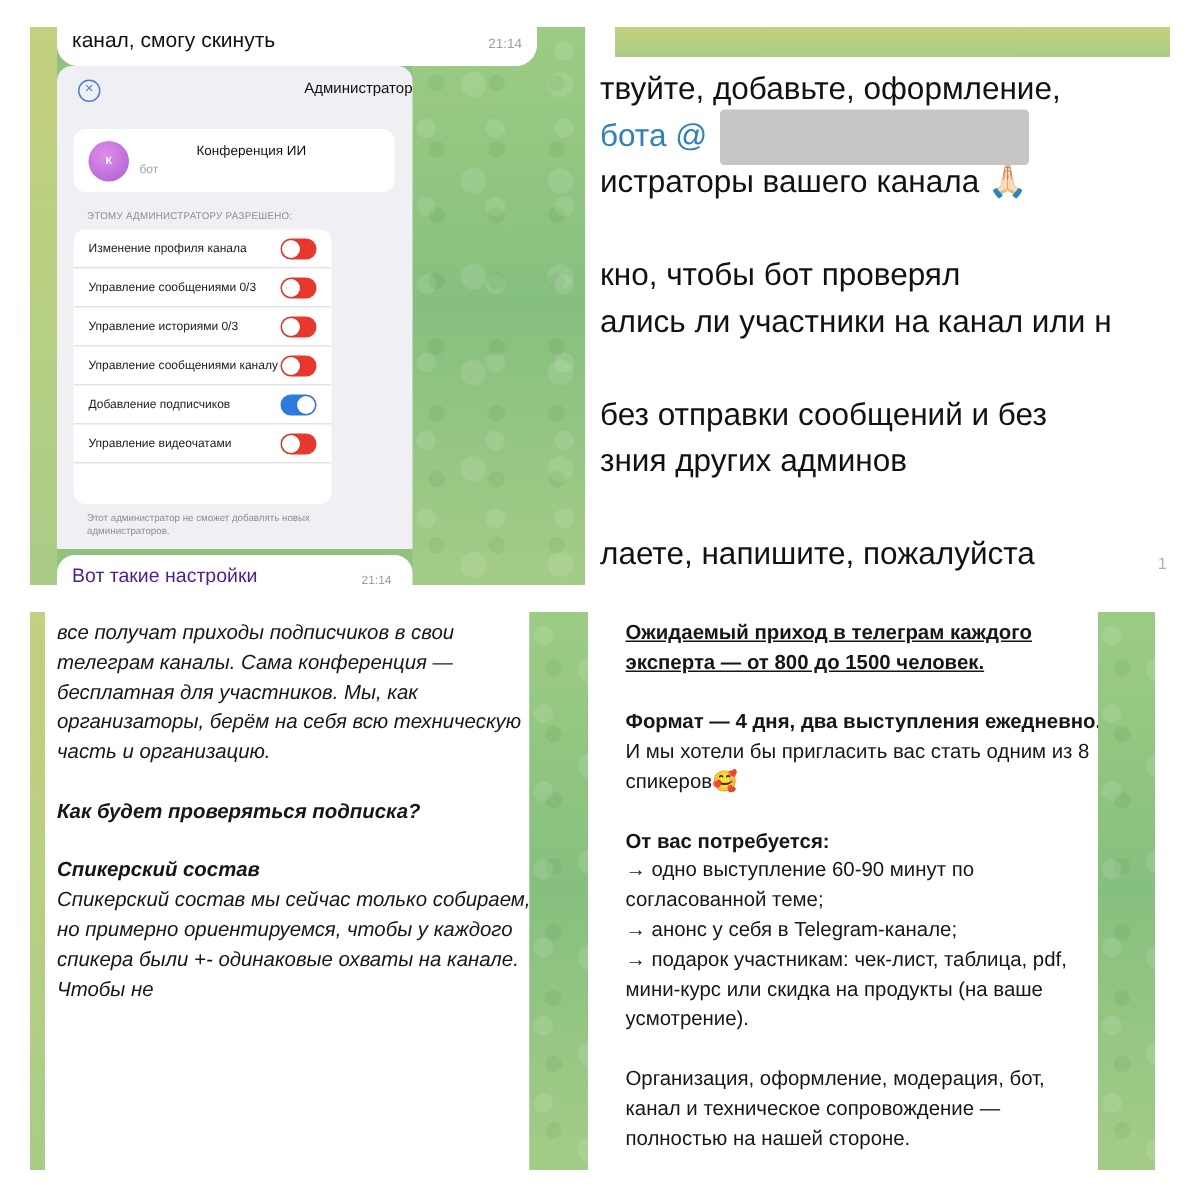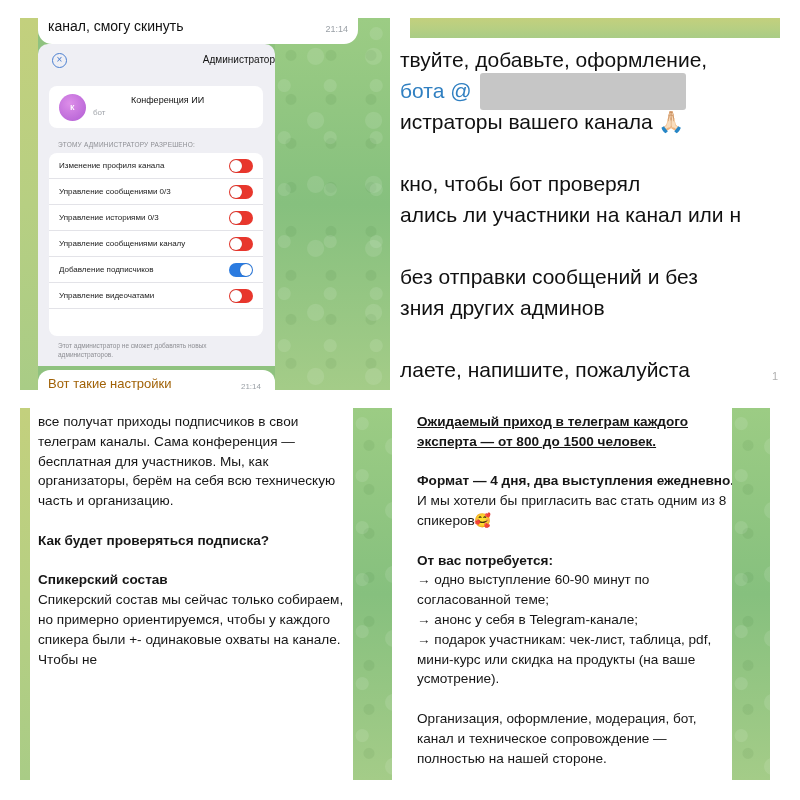--- a/index.html
+++ b/index.html
@@ -54,21 +54,21 @@
     position: absolute; left: 10px; top: 8px; width: 27px; height: 27px; border-radius: 50%;
     background: radial-gradient(circle at 40% 35%, #dd8ee9, #b05cd3);
     color: #fff; font-size: 7px; text-align: center; line-height: 27px; font-weight: bold;
   }
   .bot-card .name { position: absolute; left: 44px; top: 9px; font-size: 9px; color: #111; padding-left: 38px; }
   .bot-card .role { position: absolute; left: 44px; top: 22px; font-size: 8px; color: #a0a4aa; }
   .sheet .perm-header {
     position: absolute; left: 20px; top: 97px; font-size: 6.5px; color: #8d8e93; letter-spacing: 0.2px;
   }
   .sheet .perm-list {
-    position: absolute; left: 11px; top: 109px; width: 214px; height: 183px;
+    position: absolute; left: 11px; top: 109px; width: 172px; height: 183px;
     background: #fff; border-radius: 8px; overflow: hidden;
   }
   .perm-row {
     position: relative; height: 26px; border-bottom: 0.5px solid #e3e3e8;
   }
   .perm-row:last-child { border-bottom: none; margin-top: 39px; }
   .perm-row .label { position: absolute; left: 10px; top: 8px; font-size: 8px; color: #1a1a1a; }
   .toggle {
     position: absolute; right: 10px; top: 6px; width: 24px; height: 14px; border-radius: 7px;
     background: #e8372d;
@@ -79,21 +79,21 @@
   }
   .toggle.on { background: #2b7be0; }
   .toggle.on::after { left: 11px; }
   .sheet .footnote {
     position: absolute; left: 20px; top: 297px; width: 200px; font-size: 6.5px; color: #8d8e93; line-height: 9px;
   }
   #q1 .bubble-bottom {
     position: absolute; left: 18px; top: 352px; width: 237px; height: 30px; background: #fff;
     border-radius: 12px 12px 0 0;
   }
-  #q1 .bubble-bottom .txt { position: absolute; left: 10px; top: 6px; font-size: 13px; color: #a16207; }
+  #q1 .bubble-bottom .txt { position: absolute; left: 10px; top: 6px; font-size: 13px; color: #4c1d95; }
   #q1 .bubble-bottom .time { position: absolute; right: 14px; top: 12px; font-size: 8px; color: #9aa0a6; }
 
   
   #q2 .top-wall { position: absolute; left: 10px; top: 0; right: 0; height: 20px; }
   #q2 .lines { position: absolute; left: 0; top: 26px; width: 400px; }
   #q2 .line { font-size: 21px; line-height: 31px; color: #111; white-space: nowrap; }
   #q2 .gap { height: 31px; }
   #q2 .mention-at { color: #2f7fc1; }
   #q2 .redact {
     position: absolute; left: 80px; top: 55px; width: 206px; height: 37px;
@@ -101,21 +101,21 @@
   }
   #q2 .time-frag { position: absolute; right: 2px; top: 352px; font-size: 11px; color: #b0b0b0; }
 
   
   .panel-strip-left { position: absolute; left: 0; top: 0; width: 10px; height: 100%; }
   .panel-strip-right { position: absolute; top: 0; height: 100%; }
   .msg { position: absolute; font-size: 13.6px; line-height: 19.8px; color: #161616; }
   .msg .para { margin-bottom: 19.8px; }
   .msg b { font-weight: bold; }
   .msg u { text-decoration: underline; }
-  #q3 .msg { left: 18px; top: 4px; width: 320px; }
+  #q3 .msg { left: 18px; top: 4px; width: 320px; font-style: italic; }
   #q3 .panel-strip-right { left: 333px; width: 39px; }
   #q4 .msg { left: 17px; top: 4px; width: 318px; }
   #q4 .panel-strip-right { left: 332px; width: 38px; }
 </style>
 </head>
 <body>
 
 <div id="q1" class="quad">
   <div class="left-strip wall-yellow"></div>
   <div class="right-wall wall"></div>

